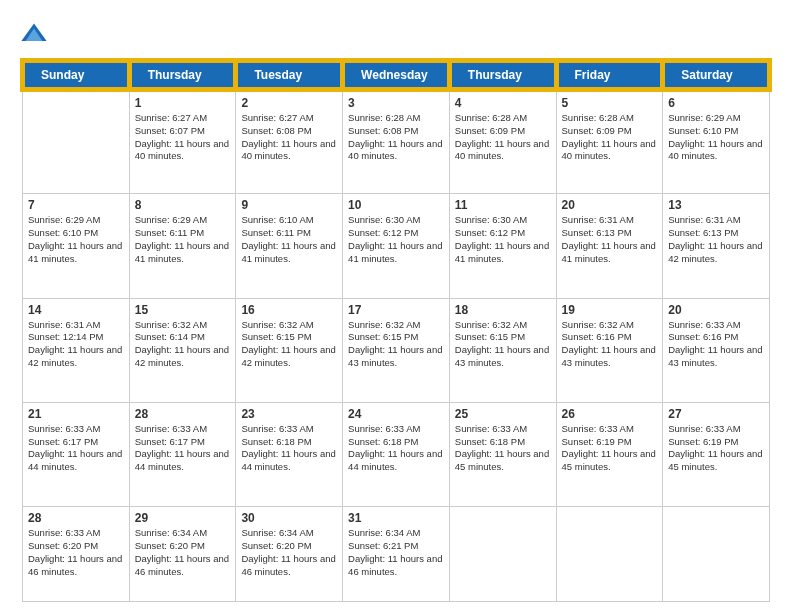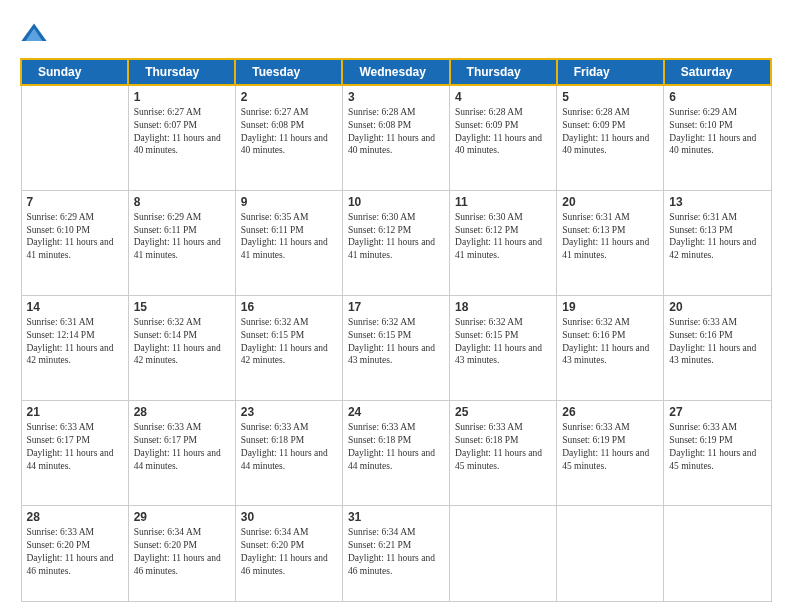--- a/index.html
+++ b/index.html
@@ -65,42 +65,41 @@
       border-collapse: collapse;
       width: 100%;
       table-layout: fixed;
     }
     .calendar th {
       background-color: #1a6bb5;
       color: #fff;
       text-align: left;
       padding: 5px 16px;
       font-size: 12px;
-      border: 2px solid #eab308;
+      border: 5px solid #eab308;
     }
     .calendar td {
       border: 1px solid #ccc;
       vertical-align: top;
       padding: 4px 5px;
       font-size: 10px;
       color: #333;
       height: 88px;
     }
     .day-number {
       font-size: 12px;
       font-weight: bold;
       color: #333;
       display: block;
       margin-bottom: 2px;
     }
     .day-info {
       font-size: 9.5px;
       color: #333;
       line-height: 1.35;
-      font-family: Liberation Serif, serif;
     }
     .empty-cell {
       background: #fff;
     }
     tr:last-child td {
       height: 80px;
       margin-left: 48px;
     }
   </style>
 </head>
@@ -184,21 +183,21 @@
 Daylight: 11 hours and 41 minutes.</div>
           </td>
           <td>
             <span class="day-number">8</span>
             <div class="day-info">Sunrise: 6:29 AM
 Sunset: 6:11 PM
 Daylight: 11 hours and 41 minutes.</div>
           </td>
           <td>
             <span class="day-number">9</span>
-            <div class="day-info">Sunrise: 6:35 AM
+            <div class="day-info">Sunrise: 6:10 AM
 Sunset: 6:11 PM
 Daylight: 11 hours and 41 minutes.</div>
           </td>
           <td>
             <span class="day-number">10</span>
             <div class="day-info">Sunrise: 6:30 AM
 Sunset: 6:12 PM
 Daylight: 11 hours and 41 minutes.</div>
           </td>
           <td>

